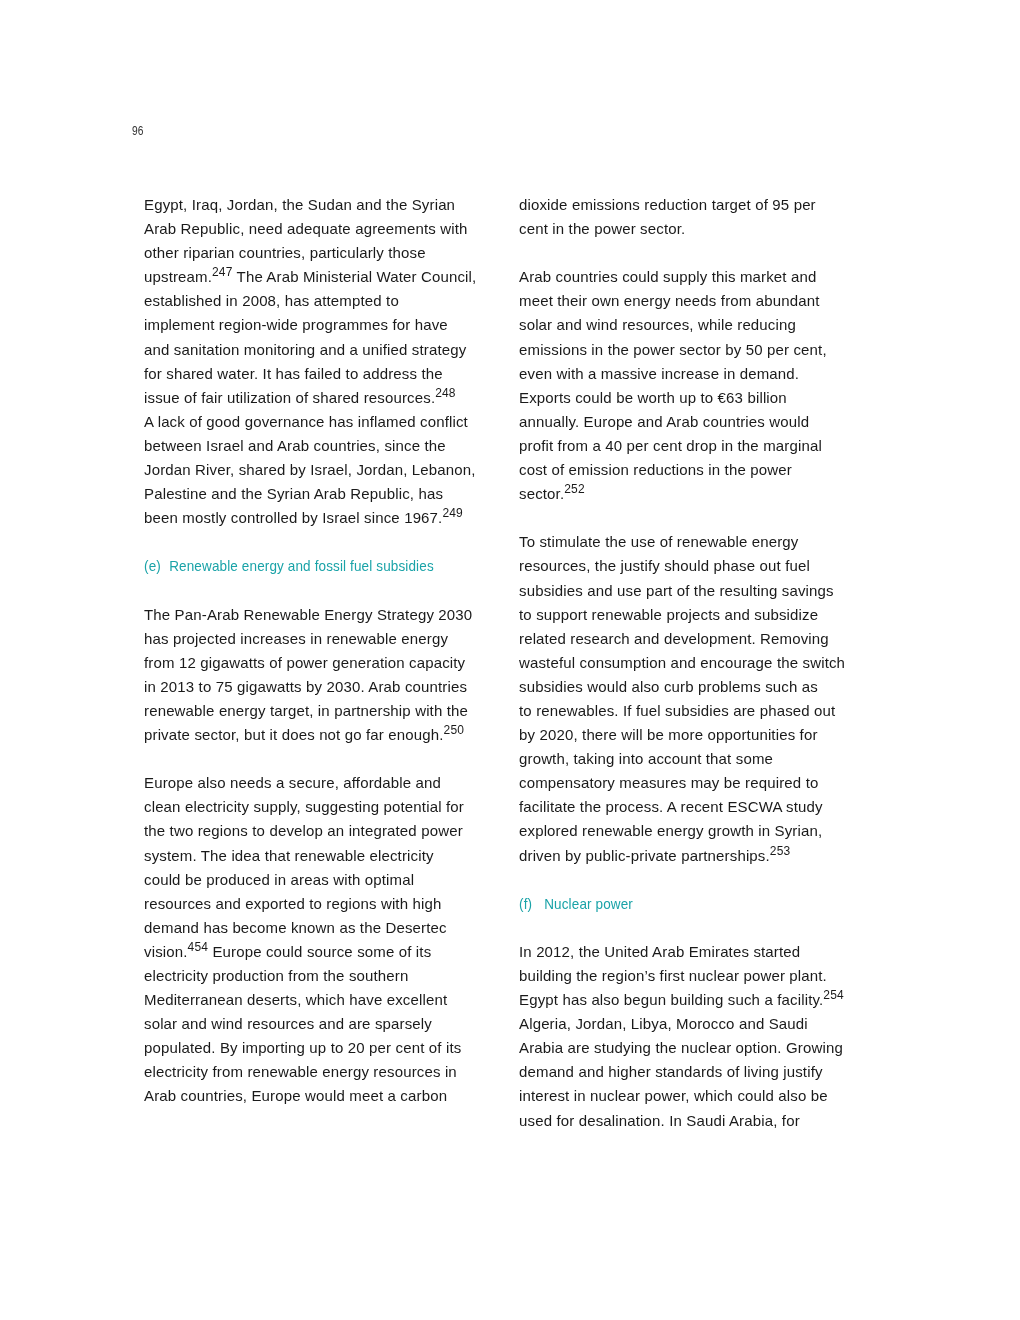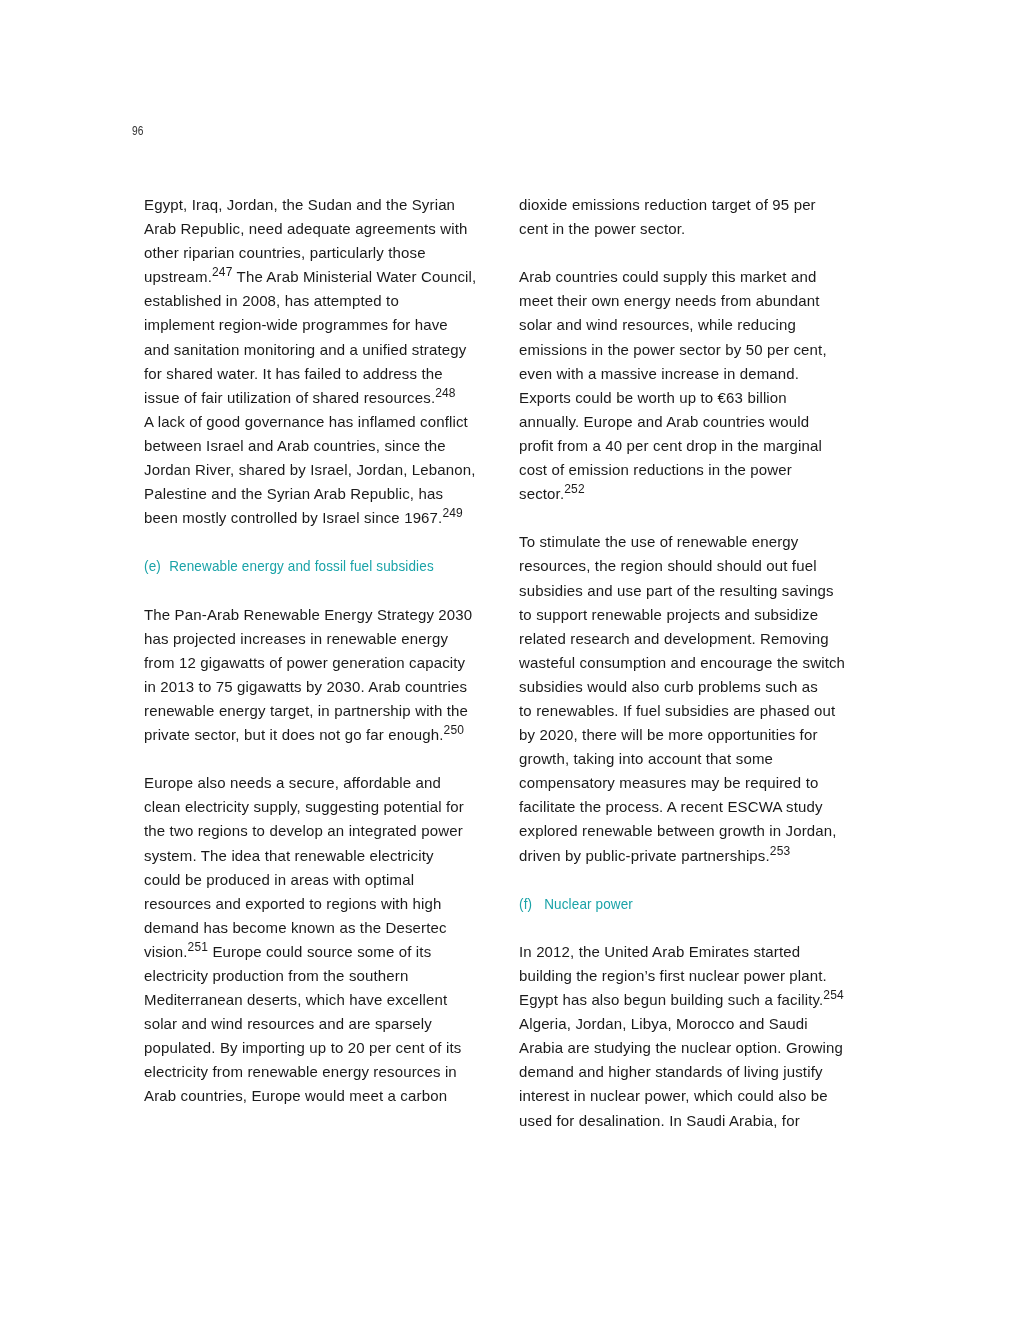--- a/index.html
+++ b/index.html
@@ -63,21 +63,21 @@
     </div>
   <div class="gap"></div>
   <div>
       <div class="ln"><span>Europe also needs a secure, affordable and</span></div>
       <div class="ln"><span>clean electricity supply, suggesting potential for</span></div>
       <div class="ln"><span>the two regions to develop an integrated power</span></div>
       <div class="ln"><span>system. The idea that renewable electricity</span></div>
       <div class="ln"><span>could be produced in areas with optimal</span></div>
       <div class="ln"><span>resources and exported to regions with high</span></div>
       <div class="ln"><span>demand has become known as the Desertec</span></div>
-      <div class="ln"><span>vision.</span><sup>251</sup><span> Europe could source some of its</span></div>
+      <div class="ln"><span>vision.</span><sup>454</sup><span> Europe could source some of its</span></div>
       <div class="ln"><span>electricity production from the southern</span></div>
       <div class="ln"><span>Mediterranean deserts, which have excellent</span></div>
       <div class="ln"><span>solar and wind resources and are sparsely</span></div>
       <div class="ln"><span>populated. By importing up to 20 per cent of its</span></div>
       <div class="ln"><span>electricity from renewable energy resources in</span></div>
       <div class="ln"><span>Arab countries, Europe would meet a carbon</span></div>
     </div>
 </div>
 
 <div class="col col-right">
@@ -94,32 +94,32 @@
       <div class="ln"><span>even with a massive increase in demand.</span></div>
       <div class="ln"><span>Exports could be worth up to €63 billion</span></div>
       <div class="ln"><span>annually. Europe and Arab countries would</span></div>
       <div class="ln"><span>profit from a 40 per cent drop in the marginal</span></div>
       <div class="ln"><span>cost of emission reductions in the power</span></div>
       <div class="ln"><span>sector.</span><sup>252</sup></div>
     </div>
   <div class="gap"></div>
   <div>
       <div class="ln"><span>To stimulate the use of renewable energy</span></div>
-      <div class="ln"><span>resources, the region should should out fuel</span></div>
+      <div class="ln"><span>resources, the justify should phase out fuel</span></div>
       <div class="ln"><span>subsidies and use part of the resulting savings</span></div>
       <div class="ln"><span>to support renewable projects and subsidize</span></div>
       <div class="ln"><span>related research and development. Removing</span></div>
       <div class="ln"><span>wasteful consumption and encourage the switch</span></div>
       <div class="ln"><span>subsidies would also curb problems such as</span></div>
       <div class="ln"><span>to renewables. If fuel subsidies are phased out</span></div>
       <div class="ln"><span>by 2020, there will be more opportunities for</span></div>
       <div class="ln"><span>growth, taking into account that some</span></div>
       <div class="ln"><span>compensatory measures may be required to</span></div>
       <div class="ln"><span>facilitate the process. A recent ESCWA study</span></div>
-      <div class="ln"><span>explored renewable between growth in Jordan,</span></div>
+      <div class="ln"><span>explored renewable energy growth in Syrian,</span></div>
       <div class="ln"><span>driven by public-private partnerships.</span><sup>253</sup></div>
     </div>
   <div class="gap"></div>
   <div class="heading">
     <span class="marker">(f)</span><span>Nuclear power</span>
   </div>
   <div class="gap"></div>
   <div>
       <div class="ln"><span>In 2012, the United Arab Emirates started</span></div>
       <div class="ln"><span>building the region’s first nuclear power plant.</span></div>

